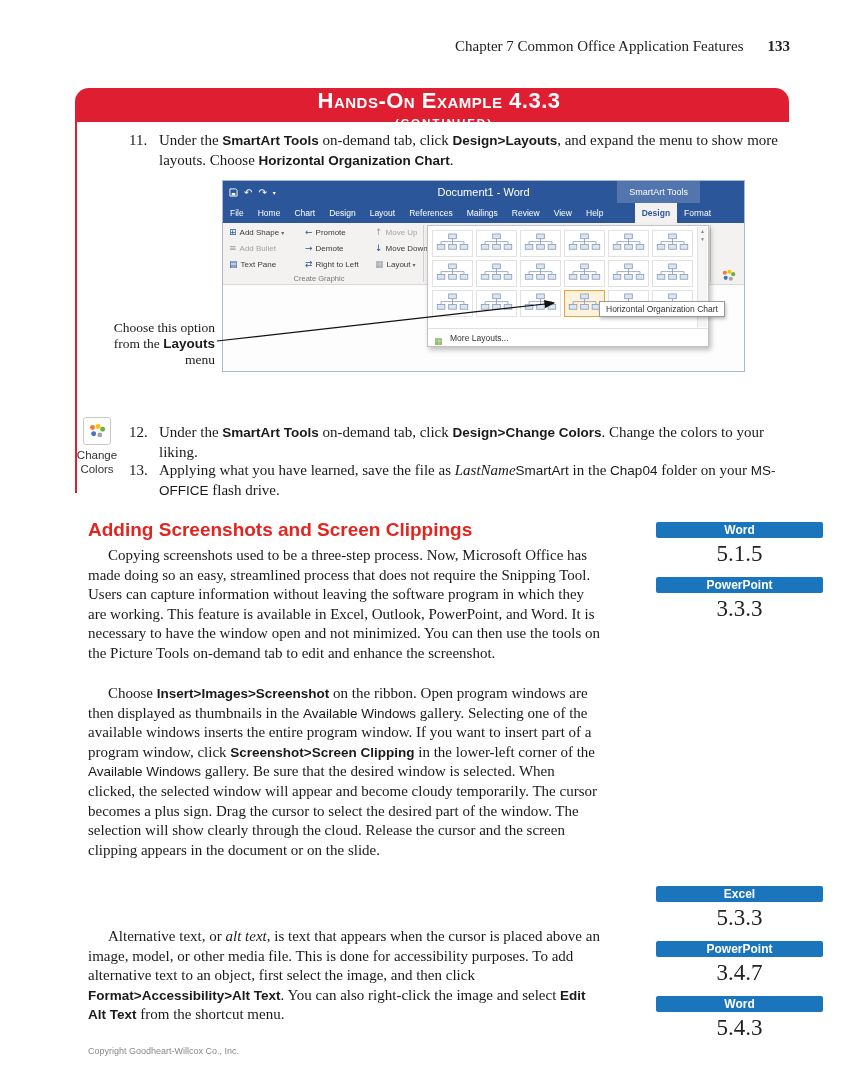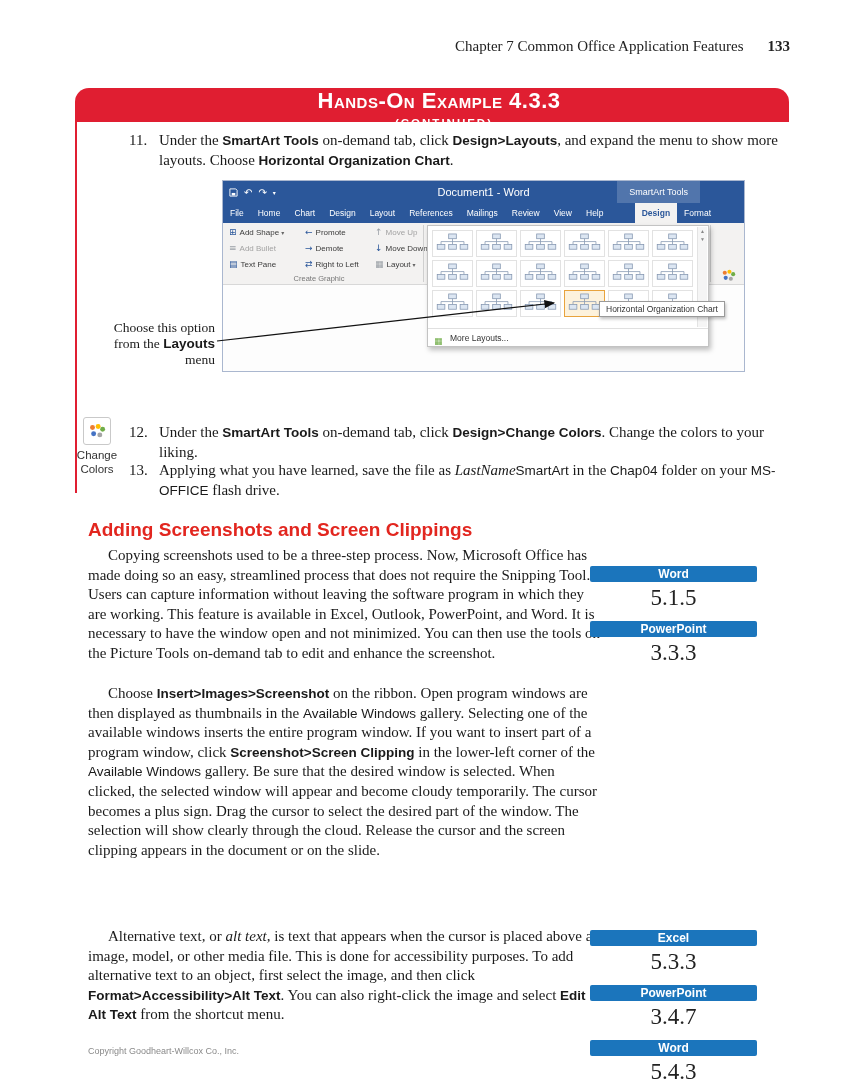--- a/index.html
+++ b/index.html
@@ -74,21 +74,21 @@
     white-space:nowrap; z-index:6; }
   .cc-btn { position:absolute; left:489px; top:46px; width:33px; text-align:center;
     font-size:7.5px; line-height:9px; color:#3b3b3b; }
   .cc-btn svg { margin-bottom:2px; }
   
   .h1 { position:absolute; left:88px; font-family:"Liberation Sans", sans-serif; font-weight:bold;
     font-size:19px; color:#E2261F; }
   .para { position:absolute; left:88px; width:514px; font-size:15px; line-height:19.6px; }
   .para.ind { text-indent:20px; }
   
-  .badge-col { position:absolute; left:590px; width:167px;margin-top:44px; }
+  .badge-col { position:absolute; left:656px; width:167px; }
   .badge { background:#1B75BC; color:#fff; font-family:"Liberation Sans", sans-serif; font-weight:bold;
     font-size:12px; text-align:center; height:16px; line-height:16px; border-radius:2px; }
   .badge-val { text-align:center; font-size:23px; margin:3px 0 10px; color:#222; }
   
   .footer { position:absolute; left:88px; top:1046px; font-family:"Liberation Sans", sans-serif;
     font-size:9px; color:#8a8a8a; }
 </style>
 </head>
 <body>
 

